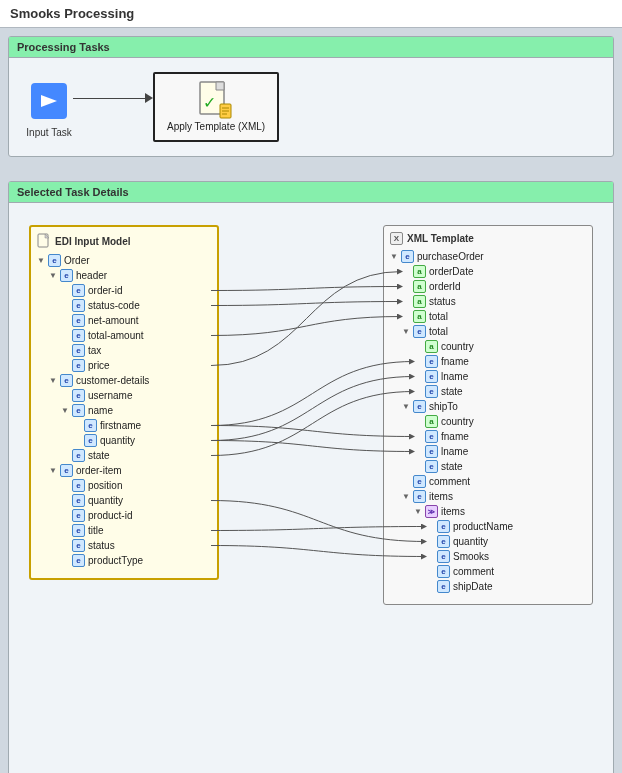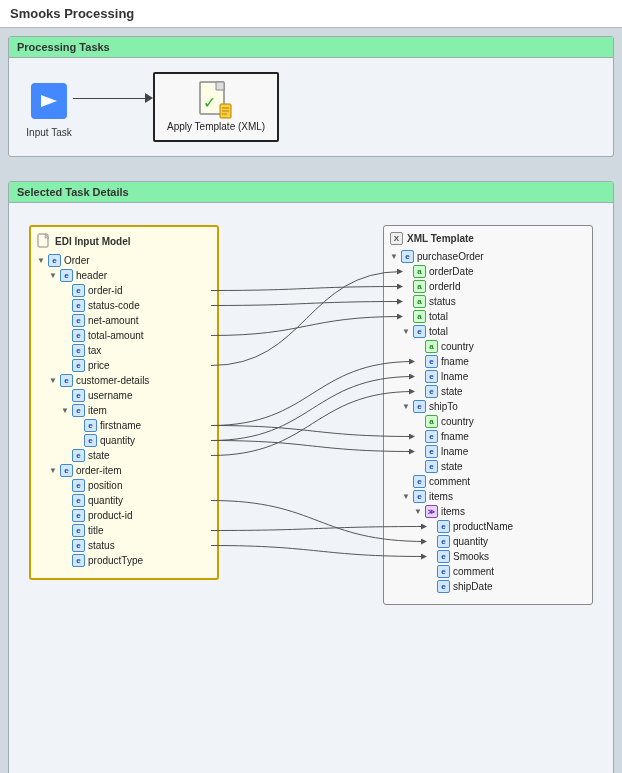--- a/index.html
+++ b/index.html
@@ -368,21 +368,21 @@
             </div>
             <div class="tree-children">
               <div class="tree-item" id="edi-username">
                 <span class="expand-icon"></span>
                 <span class="e-badge">e</span>
                 <span class="item-label">username</span>
               </div>
               <div class="tree-item">
                 <span class="expand-icon">▼</span>
                 <span class="e-badge">e</span>
-                <span class="item-label">item</span>
+                <span class="item-label">name</span>
               </div>
               <div class="tree-children">
                 <div class="tree-item" id="edi-firstname">
                   <span class="expand-icon"></span>
                   <span class="e-badge">e</span>
                   <span class="item-label">firstname</span>
                 </div>
                 <div class="tree-item" id="edi-lastname">
                   <span class="expand-icon"></span>
                   <span class="e-badge">e</span>

